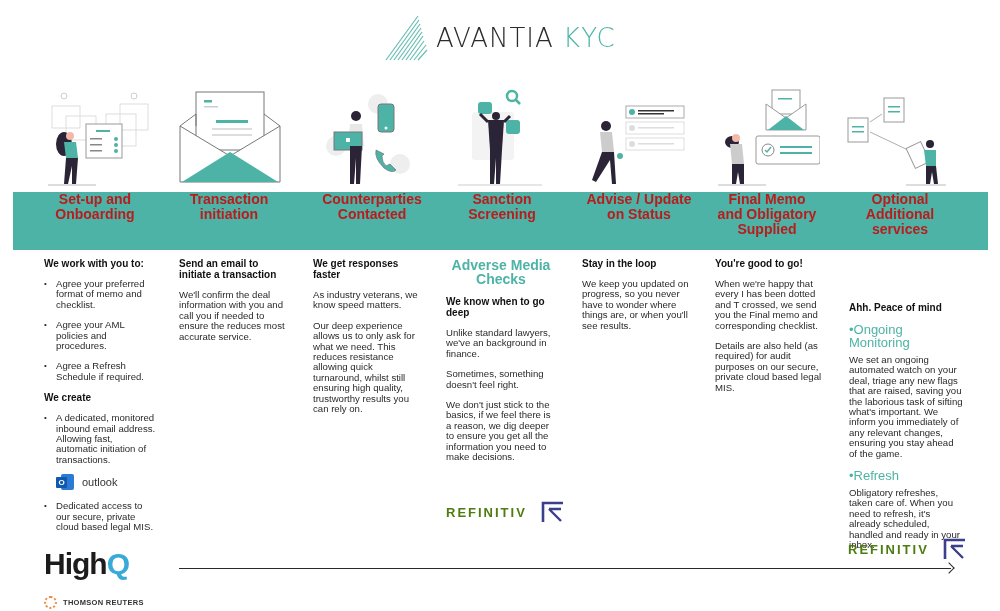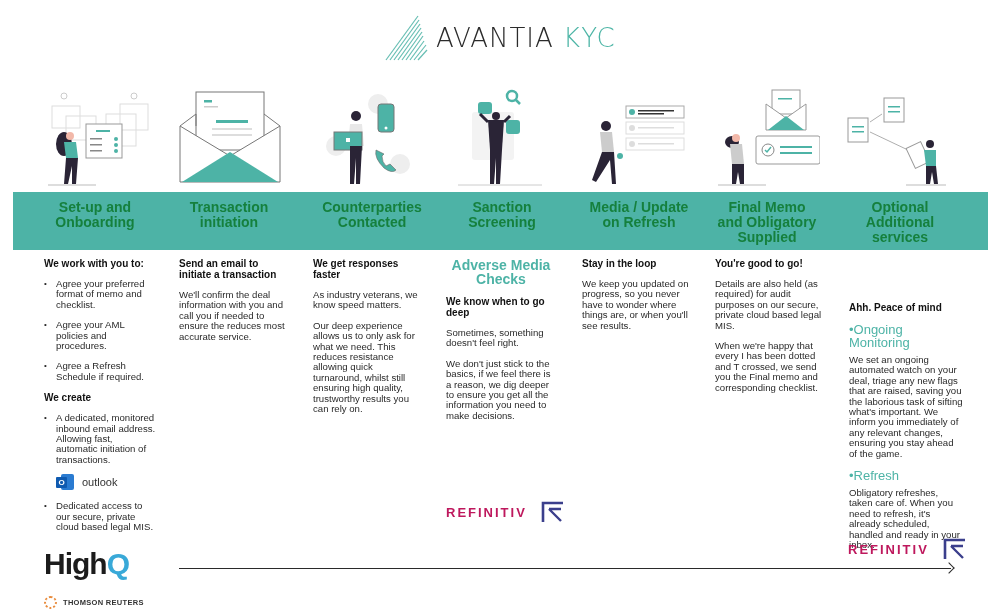--- a/index.html
+++ b/index.html
@@ -8,21 +8,21 @@
 
     .logo { position: absolute; left: 380px; top: 14px; height: 48px; display: flex; align-items: center; }
     .logo svg { width: 52px; height: 48px; }
     .logo-text { margin-left: 4px; font-family: "DejaVu Sans", sans-serif; font-size: 26px; font-weight: 300; letter-spacing: 1px; color: #2b2b2b; }
     .logo-text .kyc { color: #4db5a6; }
 
     .illus { position: absolute; top: 86px; height: 100px; }
     .illus svg { width: 100%; height: 100%; }
 
     .band { position: absolute; left: 13px; top: 192px; width: 975px; height: 58px; background: #4db3a6; }
-    .step-title { position: absolute; top: 200px; text-align: center; color: #15803d; font-weight: bold; font-size: 14px; line-height: 15px; }
+    .step-title { position: absolute; top: 192px; text-align: center; color: #b91c1c; font-weight: bold; font-size: 14px; line-height: 15px; }
 
     .col { position: absolute; top: 258px; font-size: 9.6px; line-height: 10.4px; color: #2a2a2a; }
     .col h3 { font-size: 10px; font-weight: bold; line-height: 11px; color: #111; margin-bottom: 10px; }
     .col p { margin-bottom: 10px; }
     .col ul { list-style: none; }
     .col li { position: relative; padding-left: 12px; margin-bottom: 10px; }
     .col li::before { content: "\2022"; position: absolute; left: 0; top: 0; font-size: 8px; }
     .teal-head { color: #4db3a6; font-size: 14px; font-weight: bold; line-height: 14px; text-align: center; margin-bottom: 10px; }
     .teal-sub { color: #4db3a6; font-size: 13px; line-height: 13px; margin-bottom: 6px; }
 
@@ -33,21 +33,21 @@
     .outlook-label { font-size: 11px; color: #333; }
 
     .highq { position: absolute; left: 44px; top: 548px; }
     .highq-text { font-size: 30px; font-weight: bold; color: #1c1c1c; letter-spacing: -1px; line-height: 32px; }
     .highq-text .q { color: #39a9d8; }
     .tr { display: flex; align-items: center; margin-top: 16px; }
     .tr-dot { width: 13px; height: 13px; border-radius: 50%; border: 2px dotted #e88b3c; margin-right: 6px; }
     .tr-label { font-size: 7.5px; font-weight: bold; color: #333; letter-spacing: 0.3px; }
 
     .refinitiv { position: absolute; display: flex; align-items: center; }
-    .refinitiv-label { font-size: 13px; font-weight: bold; letter-spacing: 2px; color: #be185d; }
+    .refinitiv-label { font-size: 13px; font-weight: bold; letter-spacing: 2px; color: #4d7c0f; }
     .refinitiv svg { width: 24px; height: 22px; margin-left: 14px; }
 
     .timeline { position: absolute; left: 179px; top: 568px; width: 772px; height: 1px; background: #2a2a2a; }
     .timeline-arrow { position: absolute; right: -2px; top: -4px; width: 8px; height: 8px; border-right: 1.2px solid #2a2a2a; border-top: 1.2px solid #2a2a2a; transform: rotate(45deg); }
   </style>
 </head>
 <body>
 
 <div class="logo">
   <svg viewBox="0 0 52 48">
@@ -204,22 +204,22 @@
 </div>
 <div class="step-title" style="left:308px;width:128px;">
   <div>Counterparties</div>
     <div>Contacted</div>
 </div>
 <div class="step-title" style="left:452px;width:100px;">
   <div>Sanction</div>
     <div>Screening</div>
 </div>
 <div class="step-title" style="left:575px;width:128px;">
-  <div>Media / Update</div>
-    <div>on Refresh</div>
+  <div>Advise / Update</div>
+    <div>on Status</div>
 </div>
 <div class="step-title" style="left:710px;width:114px;">
   <div>Final Memo</div>
     <div>and Obligatory</div>
     <div>Supplied</div>
 </div>
 <div class="step-title" style="left:850px;width:100px;">
   <div>Optional</div>
     <div>Additional</div>
     <div>services</div>
@@ -255,33 +255,34 @@
 
 <div class="col" style="left:313px;width:110px;">
   <h3>We get responses faster</h3>
   <p>As industry veterans, we know speed matters.</p>
   <p>Our deep experience allows us to only ask for what we need. This reduces resistance allowing quick turnaround, whilst still ensuring high quality, trustworthy results you can rely on.</p>
 </div>
 
 <div class="col" style="left:446px;width:110px;">
   <div class="teal-head">Adverse Media Checks</div>
   <h3>We know when to go deep</h3>
+  <p>Unlike standard lawyers, we've an background in finance.</p>
   <p>Sometimes, something doesn't feel right.</p>
   <p>We don't just stick to the basics, if we feel there is a reason, we dig deeper to ensure you get all the information you need to make decisions.</p>
 </div>
 
 <div class="col" style="left:582px;width:112px;">
   <h3>Stay in the loop</h3>
   <p>We keep you updated on progress, so you never have to wonder where things are, or when you'll see results.</p>
 </div>
 
 <div class="col" style="left:715px;width:112px;">
   <h3>You're good to go!</h3>
+  <p>When we're happy that every I has been dotted and T crossed, we send you the Final memo and corresponding checklist.</p>
   <p>Details are also held (as required) for audit purposes on our secure, private cloud based legal MIS.</p>
-  <p>When we're happy that every I has been dotted and T crossed, we send you the Final memo and corresponding checklist.</p>
 </div>
 
 <div class="col" style="left:849px;width:115px;margin-top:44px;">
   <h3>Ahh. Peace of mind</h3>
   <div class="teal-sub">•Ongoing Monitoring</div>
   <p>We set an ongoing automated watch on your deal, triage any new flags that are raised, saving you the laborious task of sifting what's important. We inform you immediately of any relevant changes, ensuring you stay ahead of the game.</p>
   <div class="teal-sub">•Refresh</div>
   <p>Obligatory refreshes, taken care of. When you need to refresh, it's already scheduled, handled and ready in your inbox.</p>
 </div>
 

